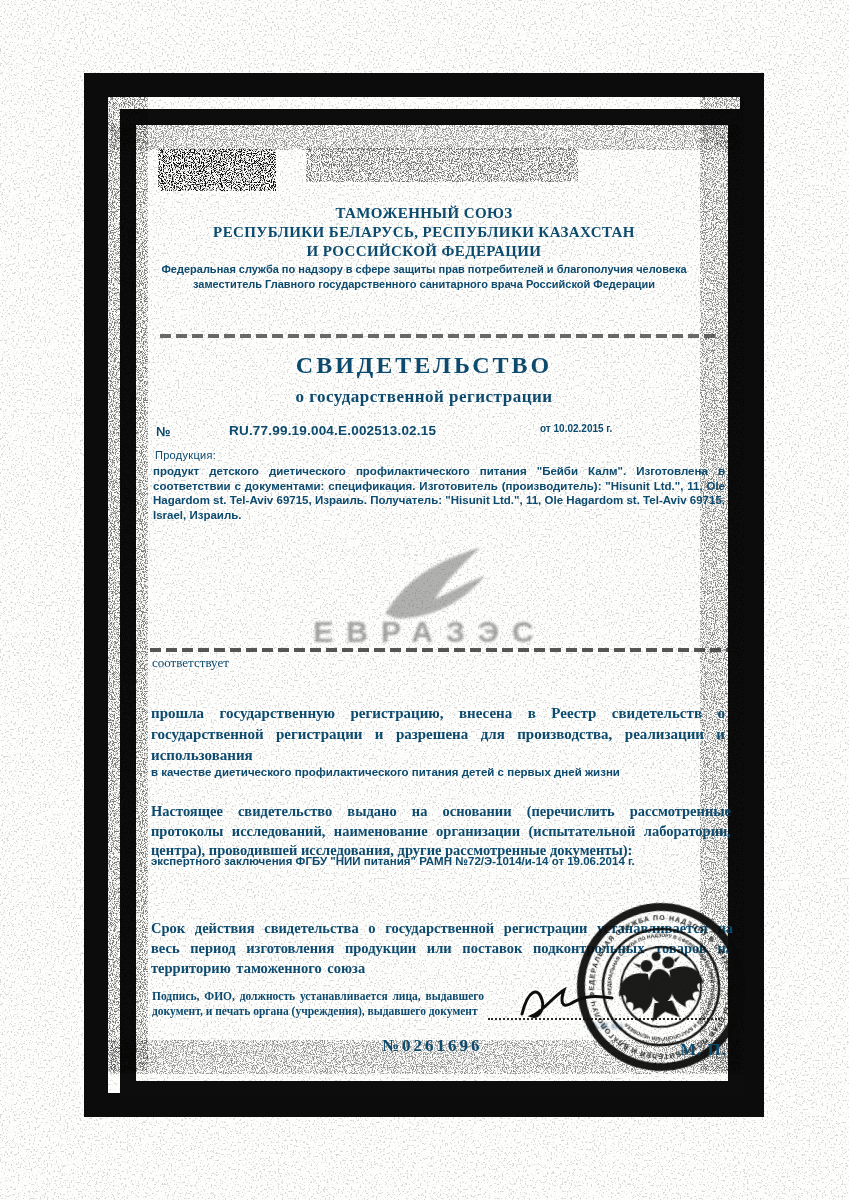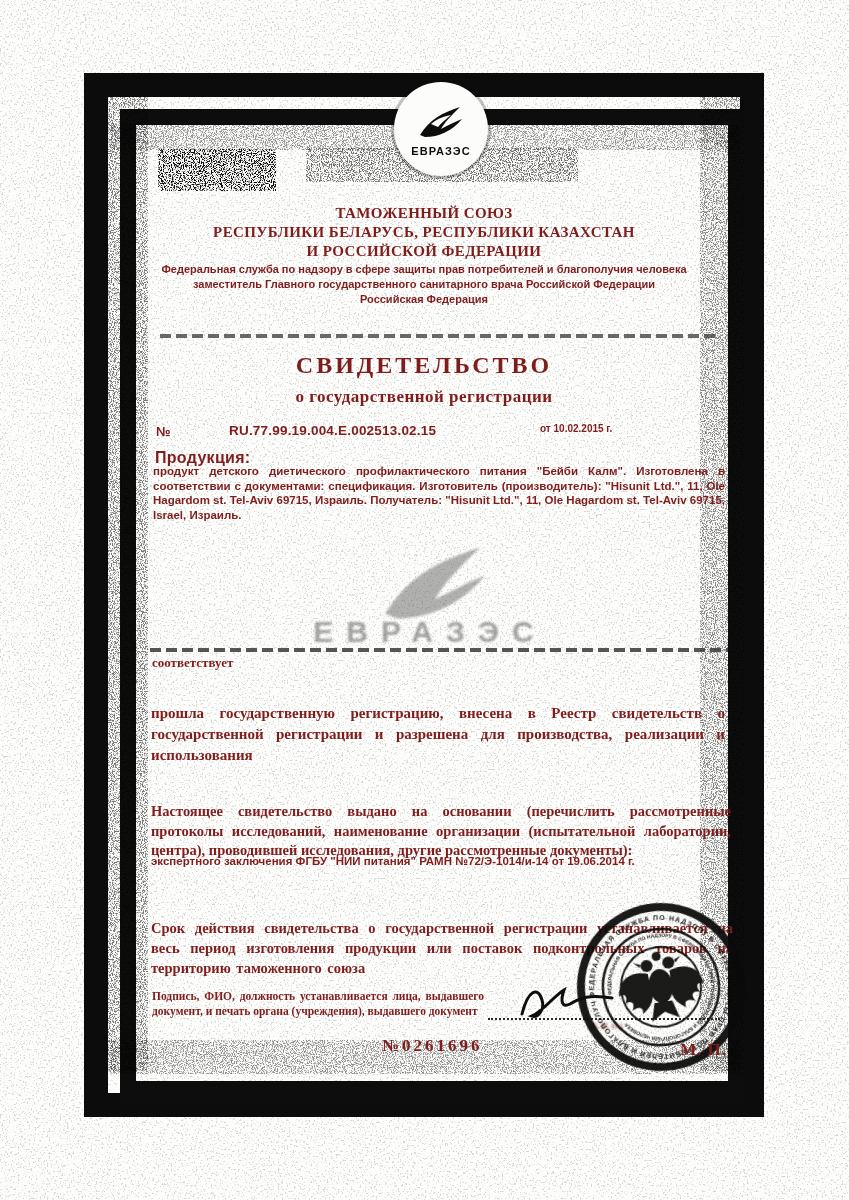--- a/index.html
+++ b/index.html
@@ -2,21 +2,21 @@
 <html><head>
 <meta charset="utf-8">
 <style>
   html,body{margin:0;padding:0;background:#e8e8e8;}
   .page{
     position:relative;width:849px;height:1200px;margin:0 auto;
     background:#fdfdfb;overflow:hidden;
     font-family:"Liberation Serif", serif;color:#141414;
   }
   .abs{position:absolute;}
-  .ink{color:#7f1d1d;filter:blur(0.25px);}
+  .ink{color:#0c4a6e;filter:blur(0.25px);}
   .sans{font-family:"Liberation Sans", sans-serif;}
   .serif{font-family:"Liberation Serif", serif;}
   .center{text-align:center;}
   .just{text-align:justify;}
 
   
   .frame-outer{
     left:84px;top:73px;width:632px;height:996px;
     border:24px solid #0c0c0c;filter:blur(0.6px);
   }
@@ -46,29 +46,29 @@
   
   .title-main{left:140px;top:352px;width:568px;font-size:24px;font-weight:bold;letter-spacing:3px;}
   .title-sub{left:140px;top:387px;width:568px;font-size:17px;font-weight:bold;letter-spacing:.5px;}
 
   
   .num-label{left:156px;top:424px;font-size:13px;font-weight:bold;}
   .num-value{left:181px;top:423px;font-size:13.5px;font-weight:bold;letter-spacing:.2px;padding-left:48px;}
   .date-cell{left:540px;top:423px;font-size:10px;font-weight:bold;}
 
   
-  .prod-label{left:155px;top:449px;font-size:16px;font-weight:bold;letter-spacing:.3px;}
+  .prod-label{left:155px;top:449px;font-size:11px;font-weight:normal;letter-spacing:.3px;}
   .prod-text{left:153px;top:464px;width:572px;font-size:11.5px;line-height:14.5px;font-weight:bold;}
 
   
   .wm-swoosh{left:310px;top:540px;width:250px;height:95px;opacity:.5;filter:blur(1.1px);}
   .wm-text{left:220px;top:615px;width:420px;font-size:30px;font-weight:bold;letter-spacing:13px;color:#5a5a5a;opacity:.55;filter:blur(1.1px);font-family:"Liberation Sans",sans-serif;}
 
   
-  .comp-word{left:152px;top:655px;font-size:13px;font-weight:bold;}
+  .comp-word{left:152px;top:655px;font-size:13px;font-weight:normal;}
   .comp-regs{left:152px;top:669px;width:590px;font-size:12.5px;font-weight:bold;white-space:nowrap;letter-spacing:-0.2px;}
 
   
   .reg-text{left:151px;top:703px;width:574px;font-size:15px;line-height:21px;font-weight:bold;word-spacing:3px;}
   .reg-usage{left:151px;top:766px;width:574px;font-size:11.5px;font-weight:bold;}
 
   
   .basis-text{left:151px;top:794px;width:580px;font-size:14.5px;line-height:19.5px;font-weight:bold;margin-top:8px;}
   .basis-detail{left:151px;top:855px;width:580px;font-size:11.5px;font-weight:bold;}
 
@@ -123,37 +123,29 @@
     </svg>
 
   <svg class="noise" style="left:158px;top:149px;width:118px;height:42px;opacity:.95;filter:blur(.4px)">
       <rect width="100%" height="100%" filter="url(#f-grain)"></rect>
     </svg>
 
   <svg class="noise" style="left:306px;top:148px;width:272px;height:34px;opacity:.55">
       <rect width="100%" height="100%" filter="url(#f-grain)"></rect>
     </svg>
 
-  <div class="abs logo-circle">
-    <svg class="logo-swoosh" viewBox="0 0 100 80">
-      <path d="M8 62 C28 30 52 18 88 6 C66 28 58 36 50 50 C62 44 76 36 92 30 C72 54 46 66 18 66 Z" fill="#0d0d0d"></path>
-      <path d="M30 40 C44 28 58 24 70 22 C58 32 50 38 44 46 Z" fill="#fcfcfa"></path>
-    </svg>
-    <div class="logo-text">ЕВРАЗЭС</div>
-  </div>
 
   <div class="abs hdr-union center ink serif">
     <div>ТАМОЖЕННЫЙ СОЮЗ</div>
     <div>РЕСПУБЛИКИ БЕЛАРУСЬ, РЕСПУБЛИКИ КАЗАХСТАН</div>
     <div>И РОССИЙСКОЙ ФЕДЕРАЦИИ</div>
   </div>
   <div class="abs hdr-agency center ink sans">
     <div>Федеральная служба по надзору в сфере защиты прав потребителей и благополучия человека</div>
     <div>заместитель Главного государственного санитарного врача Российской Федерации</div>
-    <div>Российская Федерация</div>
   </div>
 
   <div class="abs micro-line" style="left:160px;top:334px;width:560px;"></div>
 
   <div class="abs title-main center ink serif">СВИДЕТЕЛЬСТВО</div>
   <div class="abs title-sub center ink serif">о государственной регистрации</div>
 
   <div class="abs num-label ink sans">№</div>
   <div class="abs num-value ink sans">RU.77.99.19.004.E.002513.02.15</div>
   <div class="abs date-cell ink sans">
@@ -167,20 +159,21 @@
   <svg class="abs wm-swoosh" viewBox="0 0 100 80">
     <path d="M8 62 C28 30 52 18 88 6 C66 28 58 36 50 50 C62 44 76 36 92 30 C72 54 46 66 18 66 Z" fill="#666"></path>
   </svg>
   <div class="abs wm-text center">ЕВРАЗЭС</div>
 
   <div class="abs micro-line" style="left:150px;top:648px;width:578px;opacity:.85"></div>
 
   <div class="abs comp-word ink serif">соответствует</div>
 
   <div class="abs reg-text just ink serif">прошла государственную регистрацию, внесена в Реестр свидетельств о государственной регистрации и разрешена для производства, реализации и использования</div>
+  <div class="abs reg-usage ink sans">в качестве диетического профилактического питания детей с первых дней жизни</div>
 
   <div class="abs basis-text just ink serif">Настоящее свидетельство выдано на основании (перечислить рассмотренные протоколы исследований, наименование организации (испытательной лаборатории, центра), проводившей исследования, другие рассмотренные документы):</div>
   <div class="abs basis-detail ink sans">экспертного заключения ФГБУ "НИИ питания" РАМН №72/Э-1014/и-14 от 19.06.2014 г.</div>
 
   <div class="abs valid-text just ink serif">Срок действия свидетельства о государственной регистрации устанавливается на весь период изготовления продукции или поставок подконтрольных товаров на территорию таможенного союза</div>
 
   <div class="abs sign-note just ink serif">Подпись, ФИО, должность устанавливается лица, выдавшего документ, и печать органа (учреждения), выдавшего документ</div>
   <div class="abs form-number ink serif">№0261696</div>
   <div class="abs fio-line"></div>
   <div class="abs fio-caption ink serif">(Ф. И. О.)</div>

